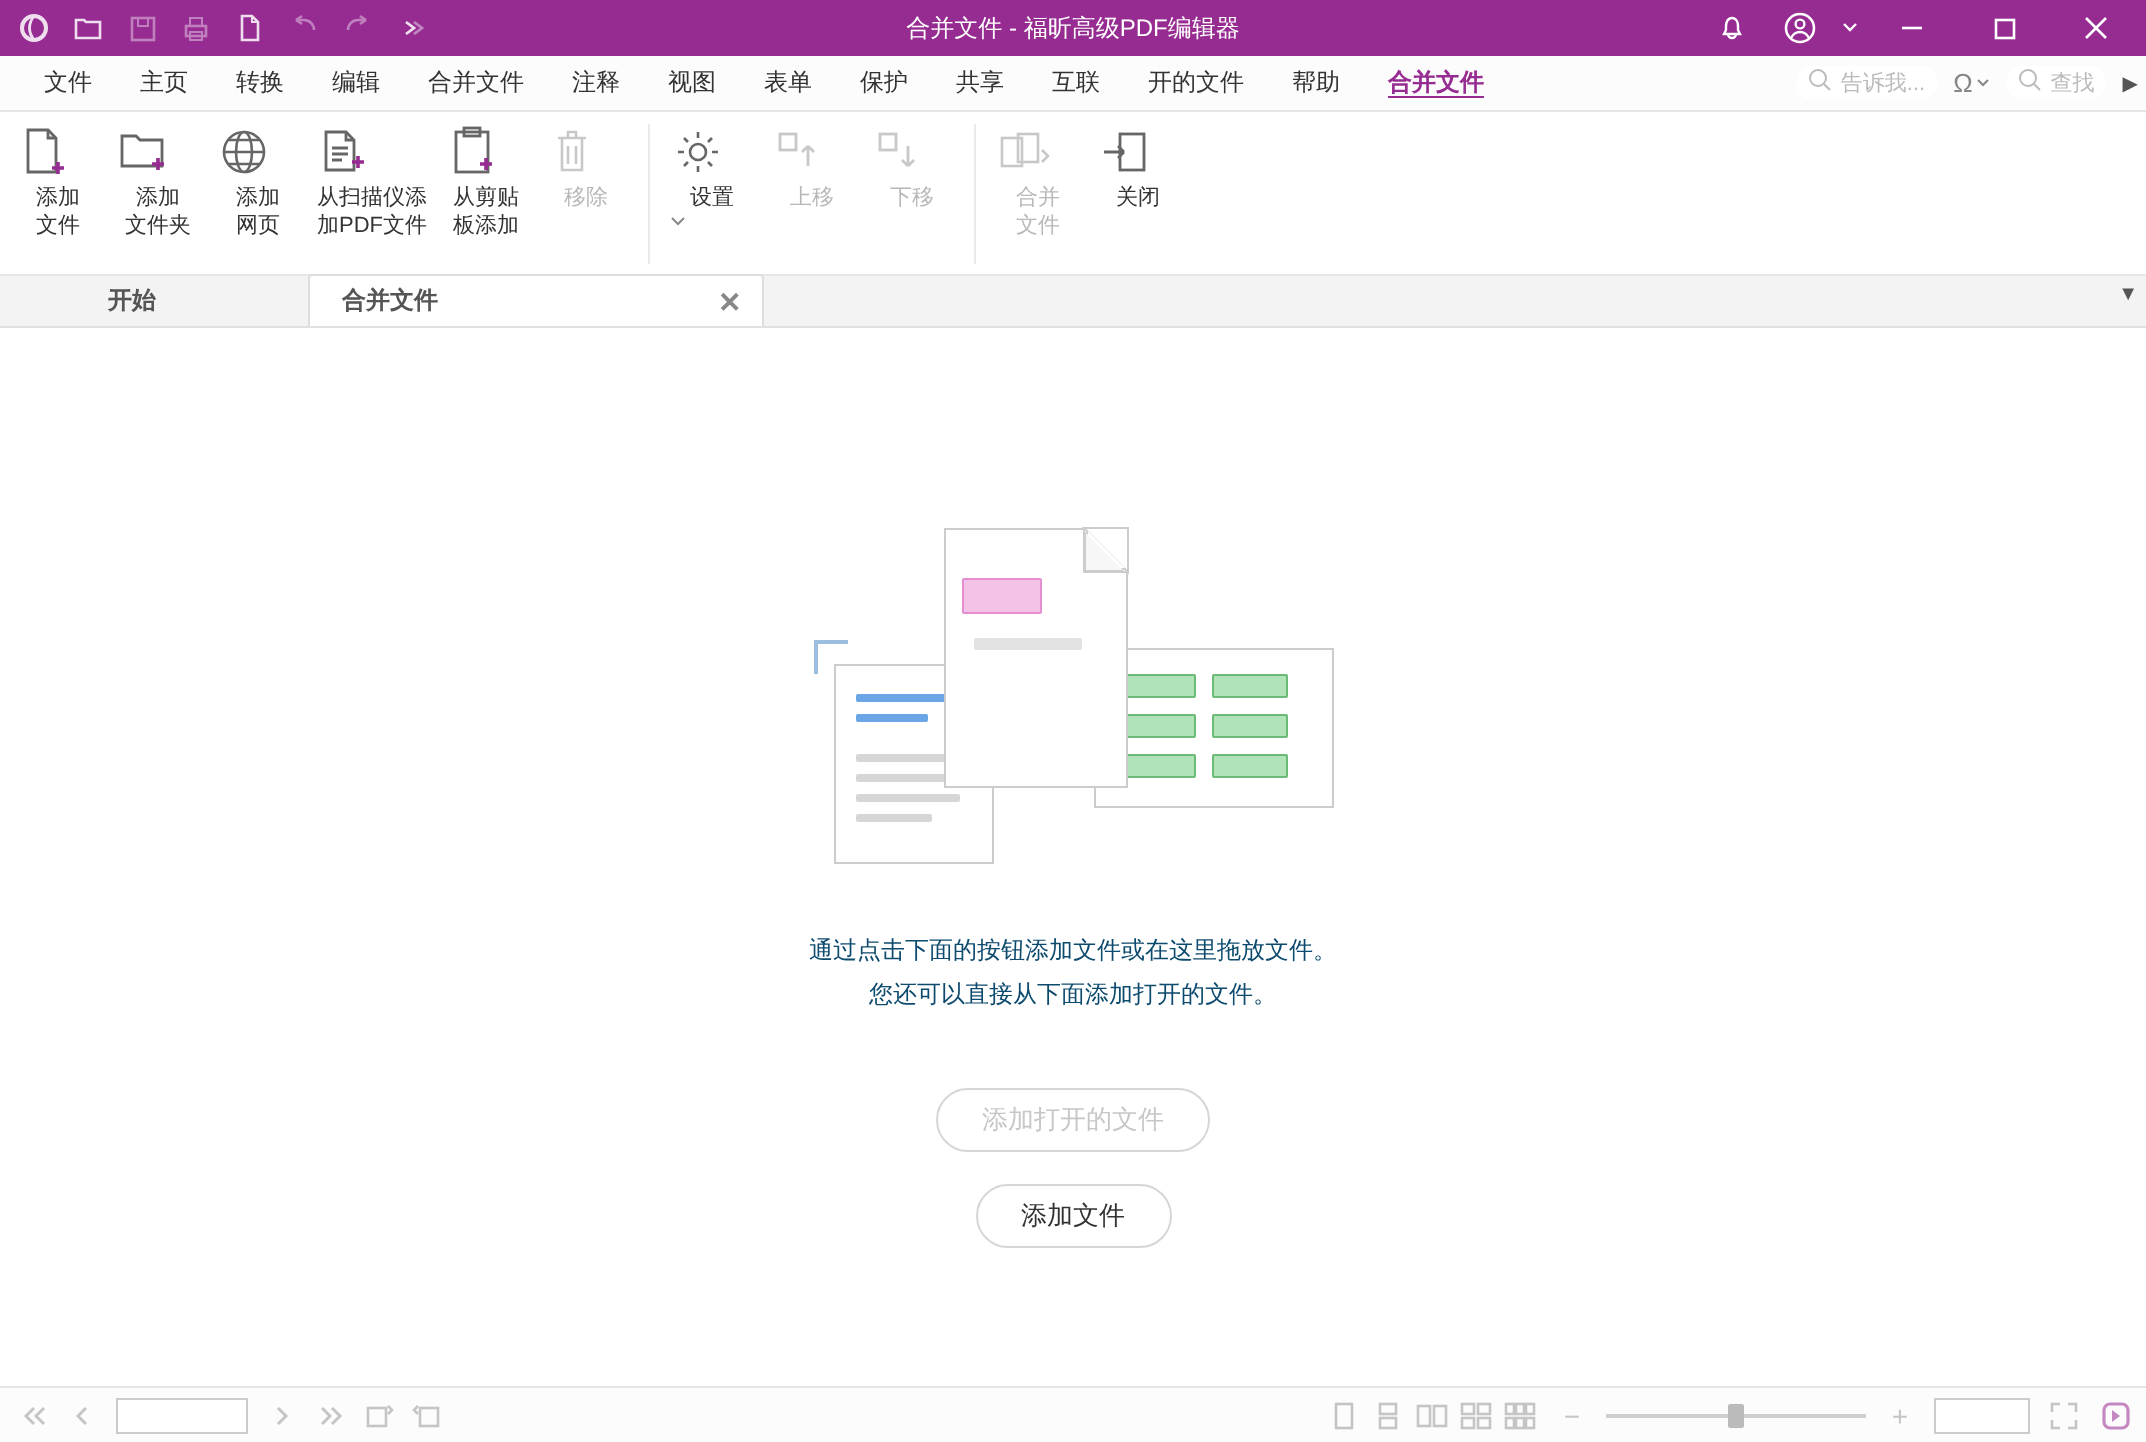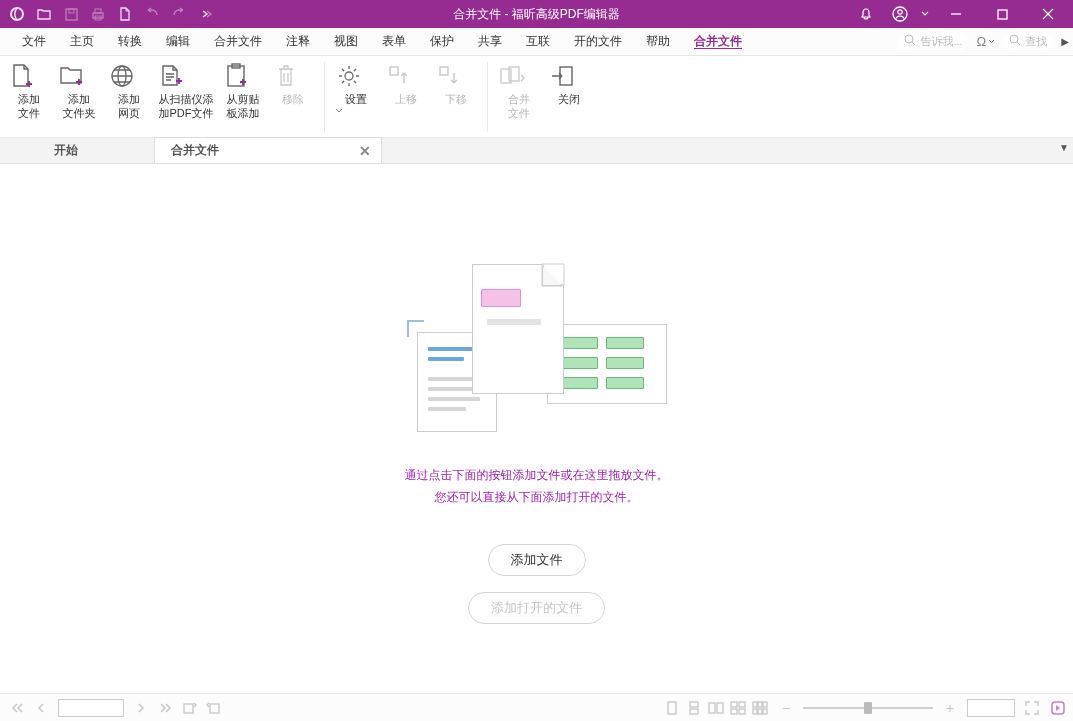--- a/index.html
+++ b/index.html
@@ -36,21 +36,21 @@
   .tab { padding: 4px 16px; color: #555; position: relative; }
   .tab.active { background: #fff; border-top: 1px solid #ddd; border-left: 1px solid #ddd; border-right: 1px solid #ddd; border-top-left-radius: 2px; border-top-right-radius: 2px; display:flex; align-items:center; gap:20px; padding-right: 10px;}
   .tab .close { font-size: 14px; color: #888; line-height: 12px; }
   .tab-strip .overflow { position:absolute; right:4px; top:4px; color:#555; font-size:10px; }
 
   
   .main { position: absolute; top: 164px; left: 0; right: 0; bottom: 28px; background: #fff; display: flex; flex-direction: column; align-items: center; justify-content: flex-start; padding-top: 100px; }
   .illus { width: 260px; height: 180px; position: relative; margin-bottom: 20px; }
   .doc { position:absolute; background:#fff; border:1px solid #ccc; }
   .ln { position:absolute; height:4px; border-radius:1px; }
-  .msg { font-size: 12px; color: #a21caf; text-align: right; line-height: 22px; }
+  .msg { font-size: 12px; color: #0c4a6e; text-align: right; line-height: 22px; }
   .btn-row { margin-top: 36px; display:flex; flex-direction:column; gap:16px; align-items:center;}
   .pill-btn { font-size: 13px; padding: 6px 22px; border: 1px solid #d6d6d6; border-radius: 18px; background: #fff; color: #333; }
   .pill-btn.disabled { color: #c7c7c7; }
 
   
   .status-bar { position:absolute; bottom:0; left:0; right:0; height:28px; background:#fcfcfc; border-top:1px solid #e5e5e5; display:flex; align-items:center; font-size:12px; color:#666; }
   .status-bar .left { display:flex; align-items:center; gap:6px; padding-left:8px; }
   .status-bar .ic { width:18px; height:18px; display:flex; align-items:center; justify-content:center; opacity:0.55; }
   .status-bar .pagebox { width:66px; height:18px; border:1px solid #ccc; background:#fff; margin:0 2px; }
   .status-bar .right { position:absolute; right:6px; display:flex; align-items:center; gap:8px; }
@@ -349,22 +349,22 @@
         </svg>
       <div style="position:absolute;right:-1px;top:-1px;width:21px;height:21px;background:#fff;border-left:1px solid #ccc;border-bottom:1px solid #ccc;clip-path:polygon(0 0,0 100%,100% 100%);"></div>
       <div style="position:absolute;right:0;top:0;width:21px;height:21px;background:#f7f7f7;border:1px solid #ccc;clip-path:polygon(0 0,100% 100%,0 100%);"></div>
       <div class="ln" style="left:8px;top:24px;width:40px;height:18px;background:#f5c2e7;border:1px solid #e38fcf;"></div>
       <div class="ln" style="left:14px;top:54px;width:54px;height:6px;background:#e3e3e3;"></div>
     </div>
   </div>
   <div class="msg">通过点击下面的按钮添加文件或在这里拖放文件。</div>
   <div class="msg">您还可以直接从下面添加打开的文件。</div>
   <div class="btn-row">
+    <div class="pill-btn disabled">添加打开的文件</div>
     <div class="pill-btn">添加文件</div>
-    <div class="pill-btn disabled">添加打开的文件</div>
   </div>
 </div>
 
 <div class="status-bar">
   <div class="left">
     <div class="ic">
         <svg width="12" height="12" stroke="#999" fill="none" stroke-width="1.5">
           <path d="M6 2 2 6l4 4M11 2 7 6l4 4"></path>
         </svg>
       </div>

